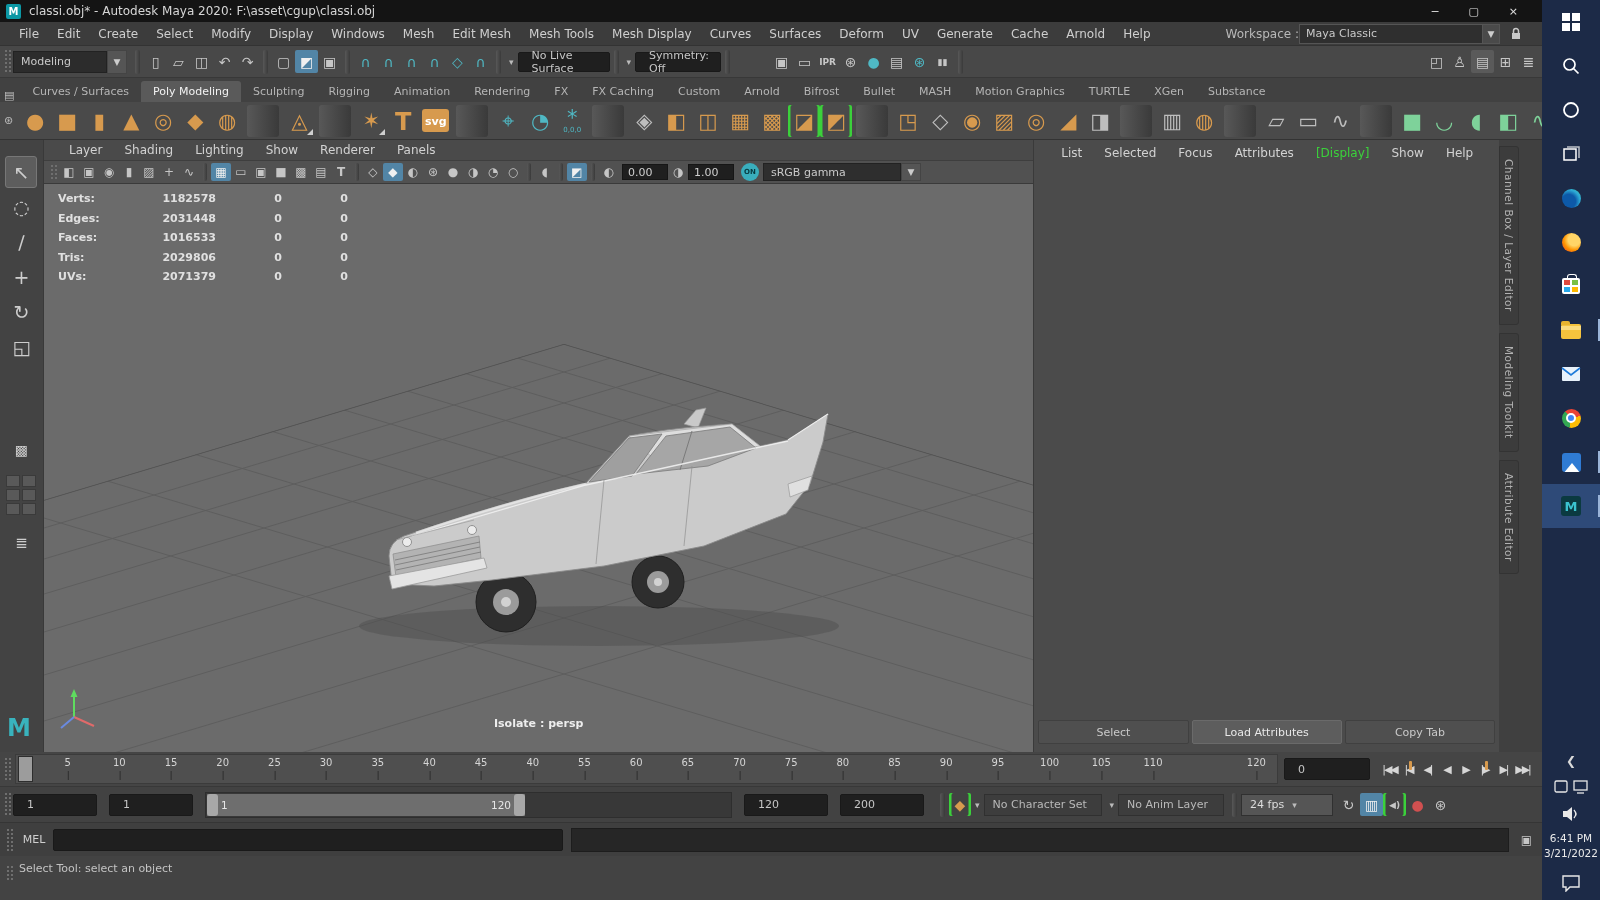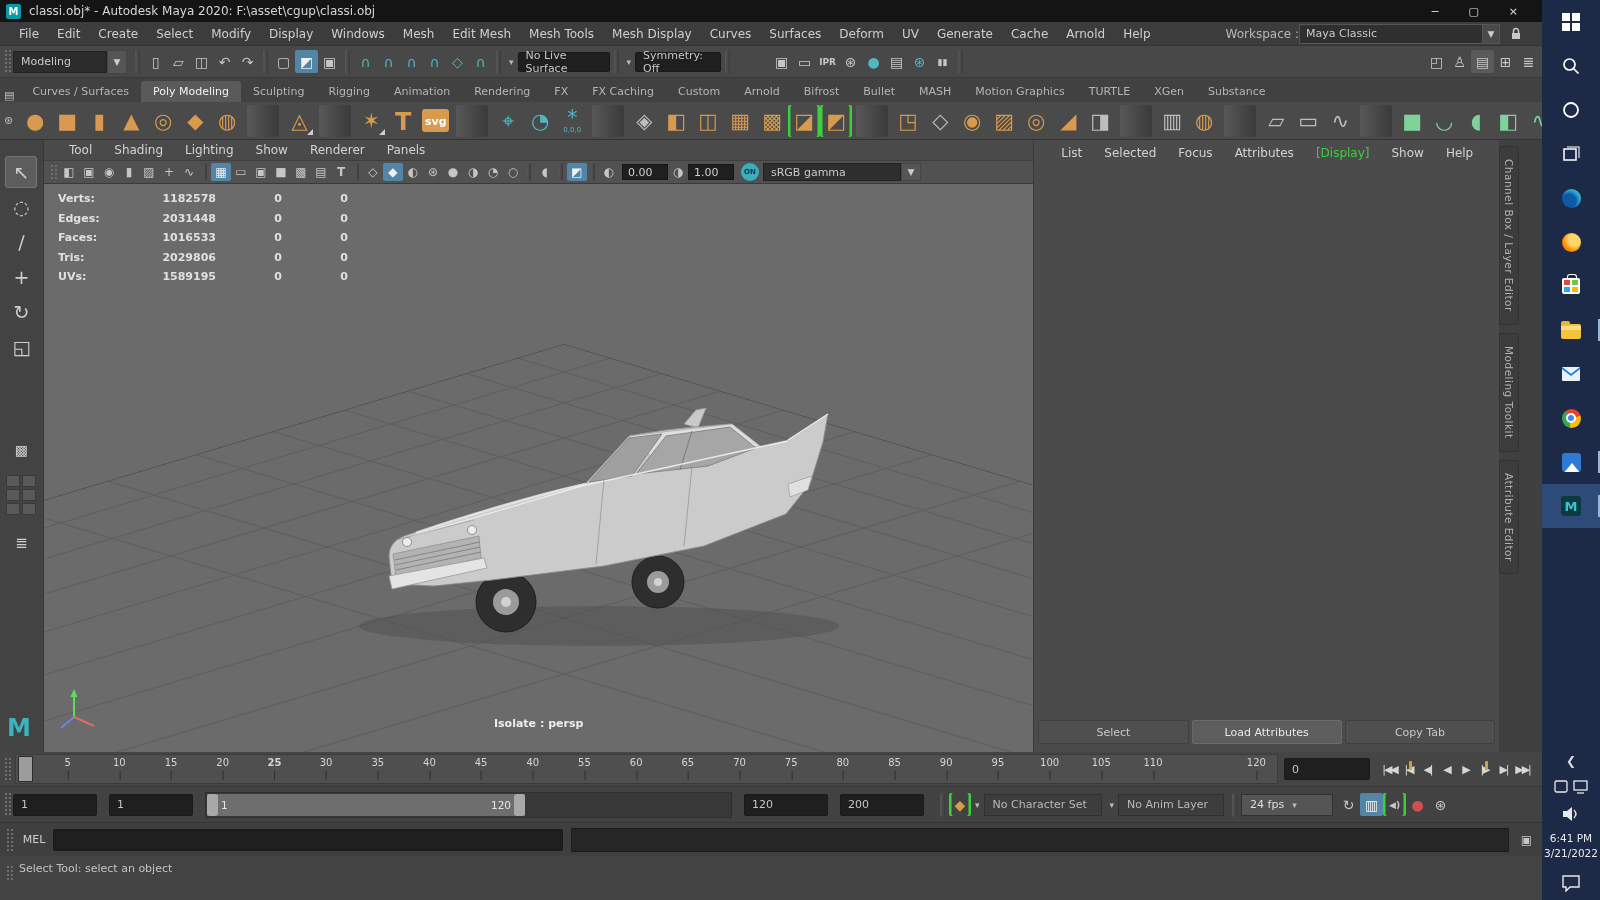--- a/index.html
+++ b/index.html
@@ -27,21 +27,21 @@
   
   #statusline{left:0;top:46px;width:1542px;height:32px;background:#484848;display:flex;align-items:center;padding:0 2px;box-sizing:border-box;border-bottom:1px solid #383838}
   .menuset{width:78px;height:20px;background:#2c2c2c;border:1px solid #222;color:#c9c9c9;display:flex;align-items:center;padding:0 7px;font-size:11px}
   .msarrow{width:18px;height:22px;background:#555;border:1px solid #444;display:flex;align-items:center;justify-content:center;font-size:9px;margin-right:4px}
   .ic{width:23px;height:23px;display:flex;align-items:center;justify-content:center;font-size:14px;color:#c6c6c6;border-radius:2px;flex:0 0 auto;cursor:default}
   .ic.small{font-size:9px;font-weight:bold}
   .ic.hl{background:#5285a6;color:#f0f0f0}
   .ic.raised{background:#5a5a5a}
   .sep{width:5px;height:24px;margin:0 4px;background:linear-gradient(90deg,#585858,#3a3a3a);border-radius:2px;flex:0 0 auto}
   .orange{color:#d79a4e}.teal{color:#4fb8c4}.green{color:#7ed29a}.red{color:#d05050}.gray{color:#bdbdbd}
-  .field{background:#1f1f1f;height:20px;display:flex;align-items:center;padding:0 7px;color:#c6c6c6;
+  .field{background:#1f1f1f;height:20px;display:flex;align-items:center;padding:0 13px;color:#c6c6c6;
          border:1px solid #191919;border-radius:2px;font-size:11px;flex:0 0 auto;box-sizing:border-box}
   .drop9{font-size:9px;color:#bbb;margin:0 4px}
   
   #shelftabs{left:0;top:78px;width:1542px;height:24px;background:#414141;display:flex;align-items:flex-end;padding:0 2px;box-sizing:border-box}
   #shelftabs .tb{padding:4px 12px;color:#b5b5b5;font-size:11px;cursor:default;white-space:nowrap}
   #shelftabs .tb.active{background:#5a5a5a;color:#f2f2f2;border-radius:3px 3px 0 0}
   #shelfrow{left:0;top:102px;width:1542px;height:38px;background:#4a4a4a;display:flex;align-items:center;padding:0 2px;box-sizing:border-box;border-bottom:1px solid #333}
   .sic{width:32px;height:32px;display:flex;flex-direction:column;align-items:center;justify-content:center;font-size:21px;line-height:1;border-radius:3px;flex:0 0 auto;cursor:default;position:relative}
   .sic .sub{font-size:7px;margin-top:-2px}
   .sic.big{font-size:24px;font-weight:bold}
@@ -537,21 +537,21 @@
       <div></div>
     </div>
     <span class="tbi" style="margin-top:12px;font-size:15px">≣</span>
     <div id="mayalogo"><span>M</span></div>
   </div>
 
   <div id="vpcol">
     <div id="panelmenu">
       <div class="row">
 
-      <span class="mi">Tool</span>
+      <span class="mi">Layer</span>
           <span class="mi">Shading</span>
           <span class="mi">Lighting</span>
           <span class="mi">Show</span>
           <span class="mi">Renderer</span>
           <span class="mi">Panels</span>
         </div>
     </div>
     <div id="vptoolbar">
       <div class="grip"></div>
       <div class="row">
@@ -712,21 +712,21 @@
 
             <div class="srow">
               <span class="c0">Tris:</span>
               <span class="c1">2029806</span>
               <span class="c2">0</span>
               <span class="c3">0</span>
             </div>
 
             <div class="srow">
               <span class="c0">UVs:</span>
-              <span class="c1">1589195</span>
+              <span class="c1">2071379</span>
               <span class="c2">0</span>
               <span class="c3">0</span>
             </div>
           </div>
       </div>
       <div id="isolabel">Isolate : persp</div>
     </div>
   </div>
 
   <div id="attrpanel">
@@ -763,21 +763,21 @@
 <div id="timerow" class="abs">
   <div class="grip"></div>
   <div id="tickstrip">
     <div class="playhead"></div>
     <div>
 
     <span class="tick" style="left: 4.09836%;">5</span>
         <span class="tick" style="left: 8.19672%;">10</span>
         <span class="tick" style="left: 12.2951%;">15</span>
         <span class="tick" style="left: 16.3934%;">20</span>
-        <span class="tick" style="left: 20.4918%; font-weight: bold;">25</span>
+        <span class="tick" style="left: 20.4918%;">25</span>
         <span class="tick" style="left: 24.5902%;">30</span>
         <span class="tick" style="left: 28.6885%;">35</span>
         <span class="tick" style="left: 32.7869%;">40</span>
         <span class="tick" style="left: 36.8852%;">45</span>
         <span class="tick" style="left: 40.9836%;">40</span>
         <span class="tick" style="left: 45.082%;">55</span>
         <span class="tick" style="left: 49.1803%;">60</span>
         <span class="tick" style="left: 53.2787%;">65</span>
         <span class="tick" style="left: 57.377%;">70</span>
         <span class="tick" style="left: 61.4754%;">75</span>

